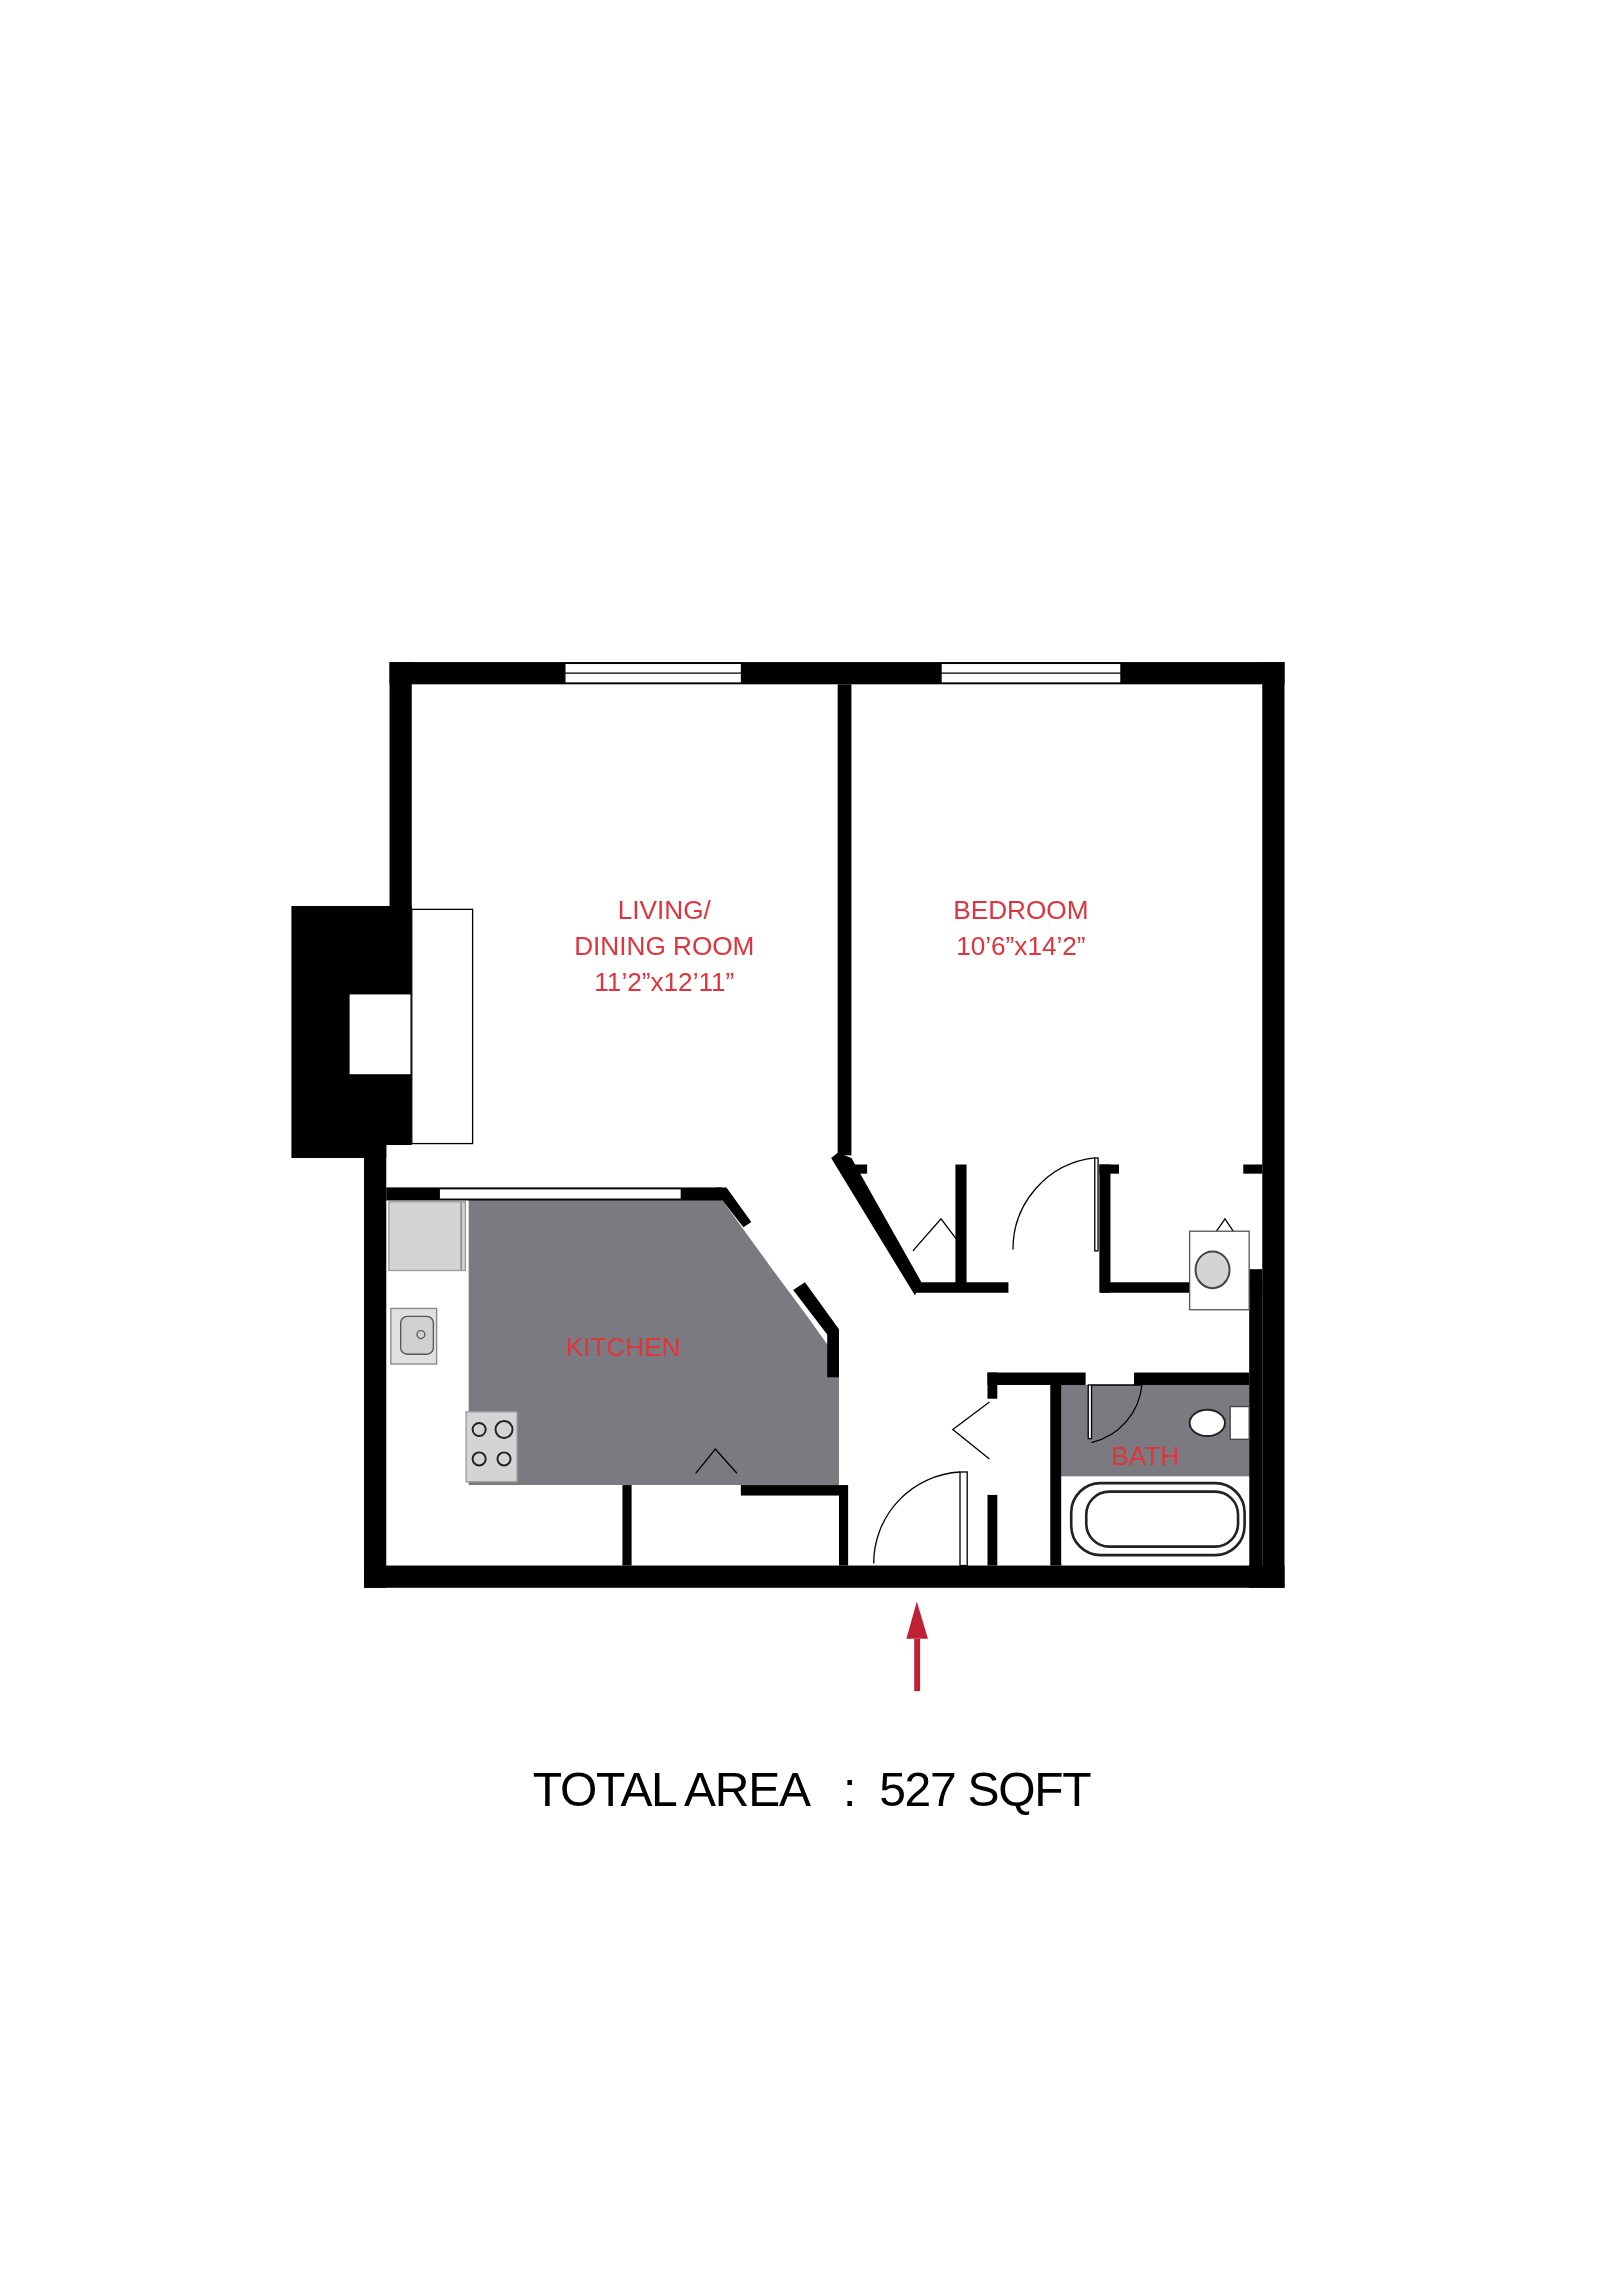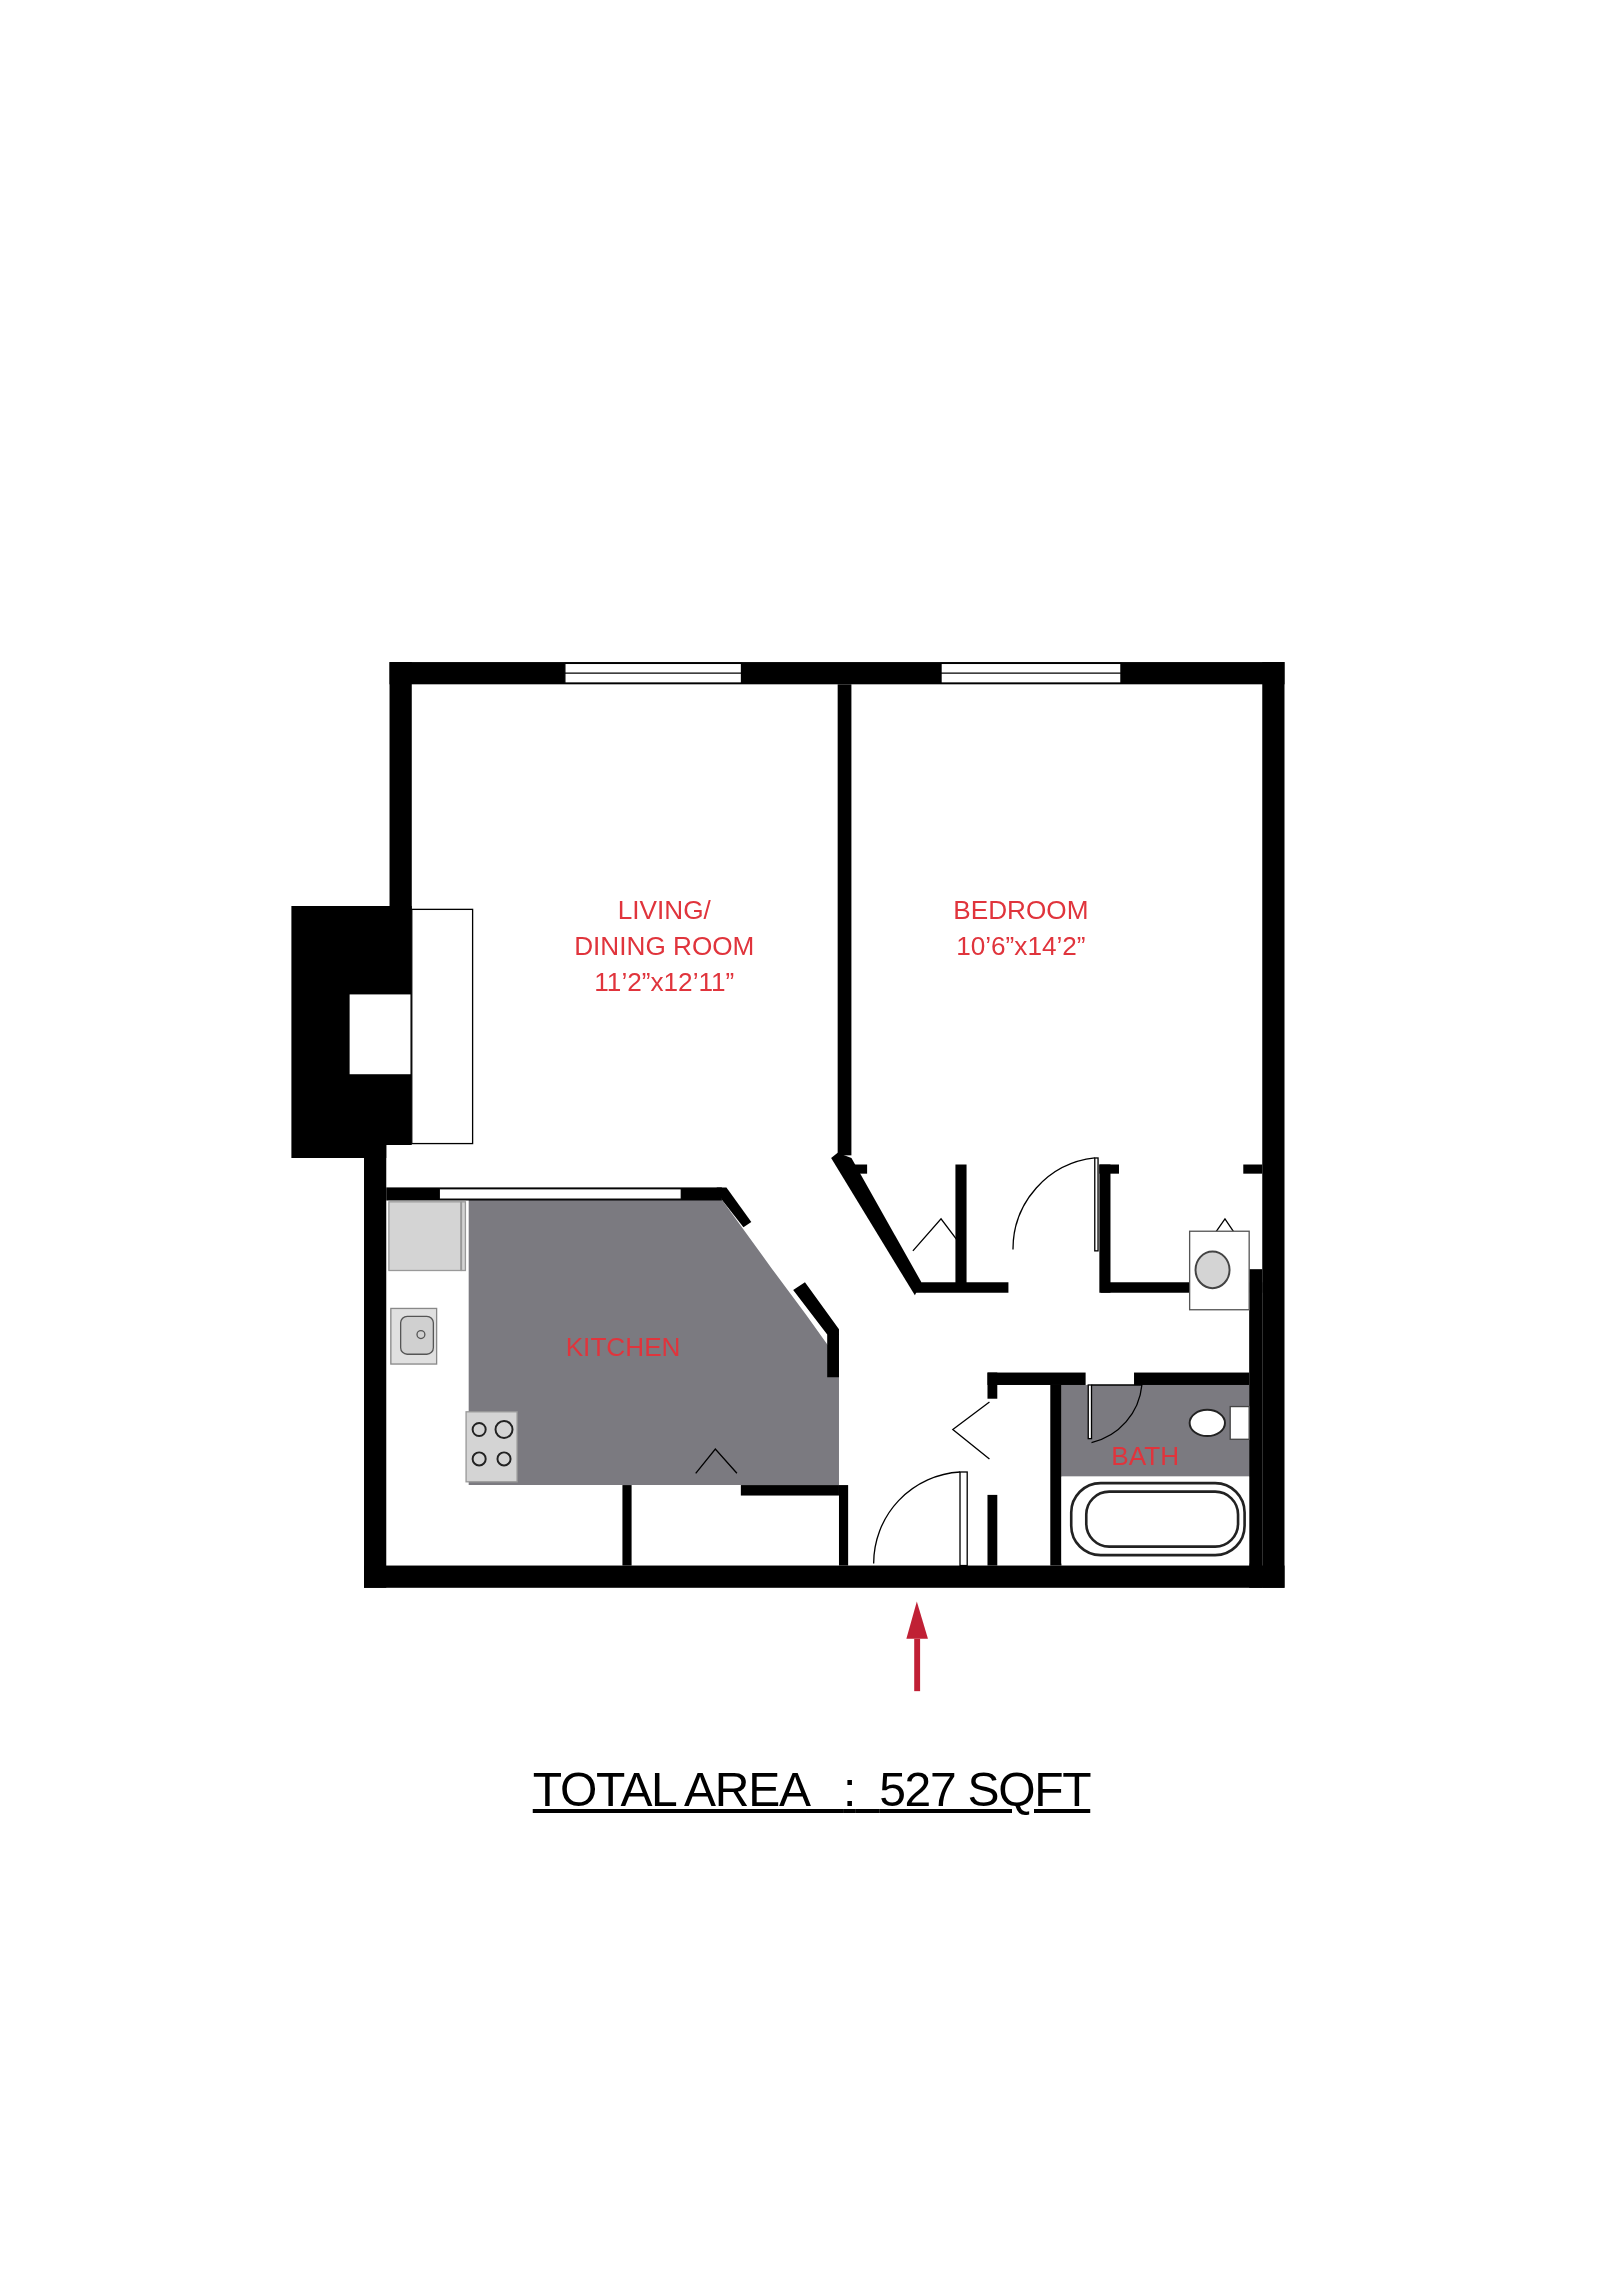--- a/index.html
+++ b/index.html
@@ -1,20 +1,20 @@
 <!DOCTYPE html>
 <html style="font-size:10.5px"><head>
 <meta charset="utf-8">
 <style>
   html, body { margin:0; padding:0; background:#ffffff; }
   body { width:1623px; height:2295px; position:relative; overflow:hidden; }
   #plan { position:absolute; left:0; top:0; width:1623px; height:2295px; }
   .room-label { font-family:"Liberation Sans", sans-serif; fill:#e0343c; font-size:40px; text-anchor:middle; }
   .total { position:absolute; left:0; width:1623px; top:1762px; text-align:center;
-           font-family:"Liberation Sans", sans-serif; font-size:48px; color:#000; letter-spacing:-1.3px; white-space:pre;text-decoration:underline; }
+           font-family:"Liberation Sans", sans-serif; font-size:48px; color:#000; letter-spacing:-1.3px; white-space:pre; }
   .wall { fill:#000; }
   .win { fill:#fff; stroke:#000; stroke-width:2; }
   .thin { fill:none; stroke:#000; stroke-width:2; }
   .doorleaf { fill:#fff; stroke:#000; stroke-width:2; }
 </style>
 </head>
 <body>
 
 <svg id="plan" viewBox="0 0 2480 3508" xmlns="http://www.w3.org/2000/svg">
 

